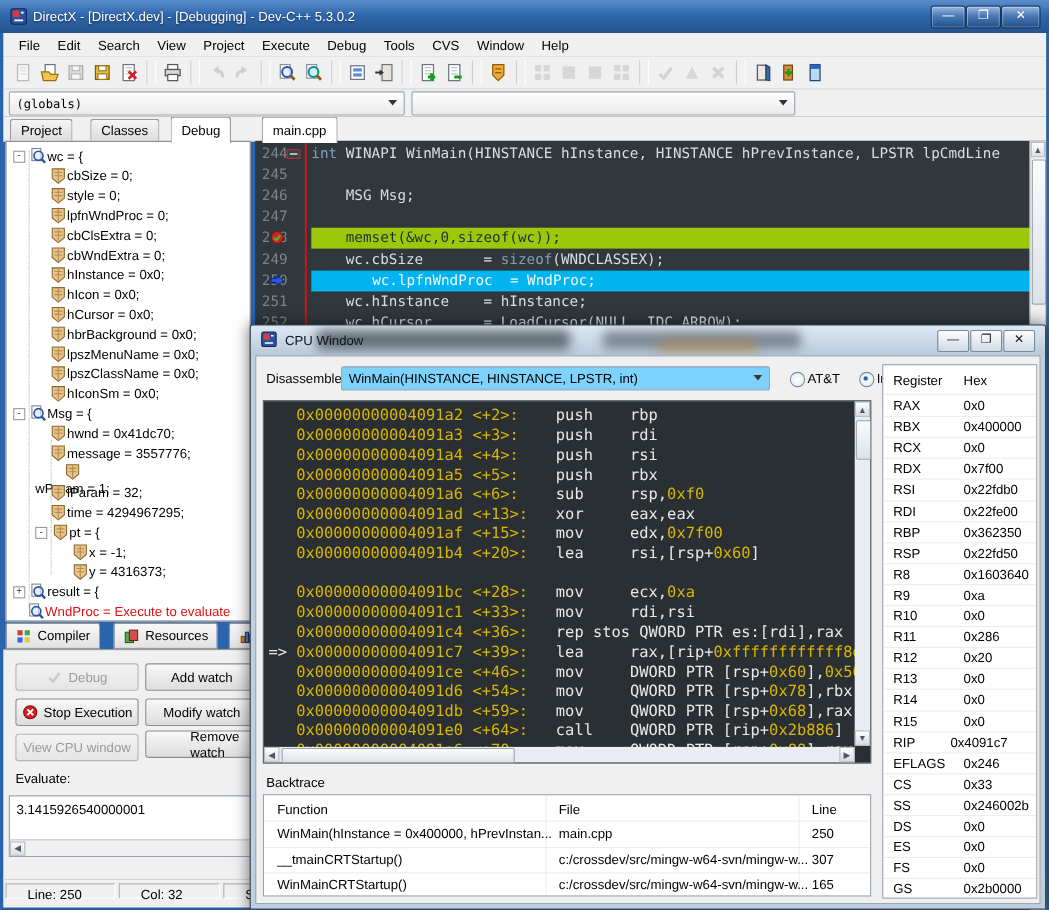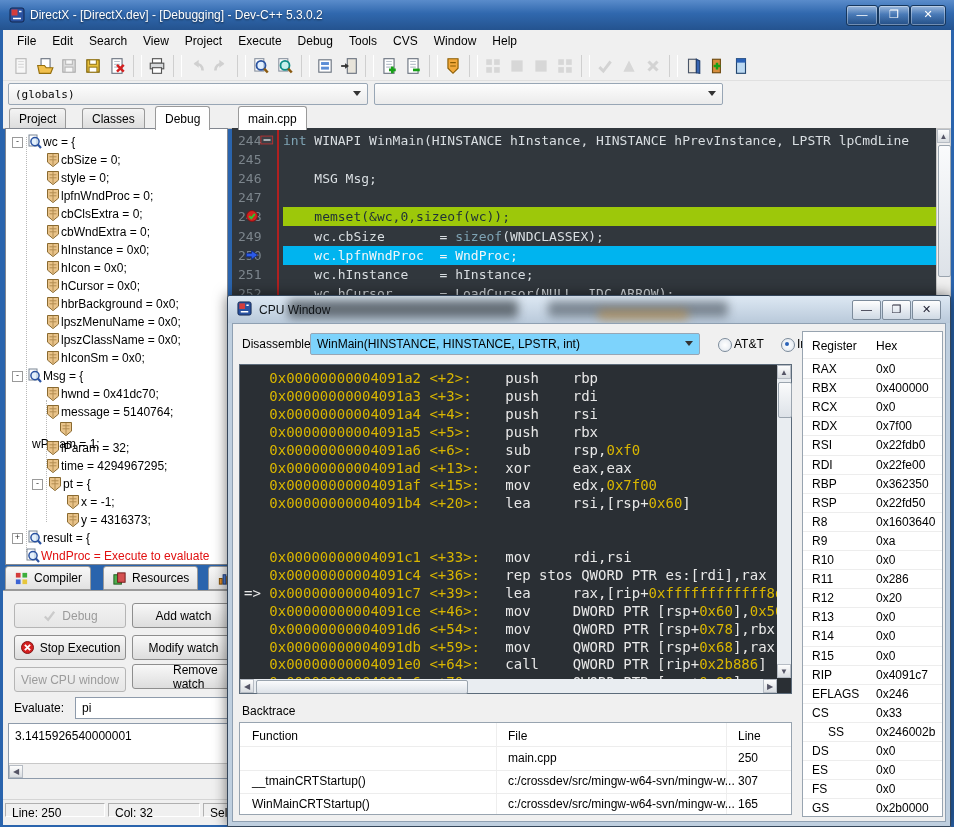--- a/index.html
+++ b/index.html
@@ -44,21 +44,21 @@
   
   .sb{background:#f0f0f0;border:1px solid #c8c8c8;box-sizing:border-box;}
   .sb-btn{position:absolute;background:linear-gradient(#fdfdfd,#d9dde1);border:1px solid #b6bcc4;box-sizing:border-box;color:#556;display:flex;align-items:center;justify-content:center;font-size:8px;}
   .sb-thumb{position:absolute;background:linear-gradient(#fafbfc,#dde2e8);border:1px solid #9aa4ae;border-radius:2px;}
   
   .btab{position:absolute;top:566px;height:24px;background:linear-gradient(#f8f8f8,#e2e2e2);border:1px solid #9a9a9a;border-radius:3px 3px 0 0;display:flex;align-items:center;padding:0 8px;gap:5px;box-sizing:border-box;}
   .dbtn{position:absolute;height:25px;background:linear-gradient(#f8f8f8,#dddddd);border:1px solid #8e8e8e;border-radius:3px;display:flex;align-items:center;justify-content:center;gap:5px;box-sizing:border-box;}
   .dbtn.dis{color:#9b9b9b;background:linear-gradient(#f2f2f2,#e6e6e6);border-color:#b5b5b5;}
   .field{background:#fff;border:1px solid #8e9bab;box-sizing:border-box;}
   .statusbar{left:3px;top:799px;right:3px;height:25px;background:#f0f0f0;border-top:1px solid #d5d5d5;}
-  .sseg{position:absolute;top:3px;height:14px;border:1px solid #b0b0b0;border-right-color:#fff;border-bottom-color:#fff;padding:2px 6px;box-sizing:border-box;}
+  .sseg{position:absolute;top:3px;height:14px;border:1px solid #b0b0b0;border-right-color:#fff;border-bottom-color:#fff;padding:2px 19px;box-sizing:border-box;}
   
   .cpu{left:227px;top:295px;width:724px;height:532px;background:#bfcfdf;border:1px solid #35465a;border-radius:3px 3px 0 0;box-shadow:0 0 14px rgba(0,0,0,.55);overflow:hidden;box-sizing:border-box;}
   .cpu-title{position:absolute;left:0;top:0;right:0;height:27px;overflow:hidden;}
   .blob{position:absolute;filter:blur(5px);border-radius:4px;}
   .cpu-body{position:absolute;left:4px;top:27px;right:4px;bottom:4px;background:#f0f0f0;border:1px solid #8fa0b2;box-sizing:border-box;}
   .cbtn{position:absolute;top:4px;width:27px;height:18px;background:linear-gradient(#fefefe,#cfd9e4);border:1px solid #7c8b9b;border-radius:2px;text-align:center;line-height:16px;font-size:11px;color:#223;}
   .radio{position:absolute;width:12px;height:12px;border:1px solid #7c8b9b;border-radius:50%;background:radial-gradient(#fff,#dfe6ee);}
   .radio .dot{position:absolute;left:3px;top:3px;width:4px;height:4px;border-radius:50%;background:#2a62b8;}
   .asmbox{position:absolute;background:#2a2f34;border:1px solid #5c6b7a;box-sizing:border-box;overflow:hidden;}
   .aline{position:absolute;left:4px;white-space:pre;font-size:14px;line-height:18px;color:#e8e8e8;}
@@ -355,21 +355,21 @@
           <path d="M4.8 8.2l2.4 2.4 4-5" fill="none" stroke="#2ec62e" stroke-width="2.2"></path>
         </svg></span>
       <div class="eline ecode" style="top: 79.4px;"><span class="tk-d">    memset(&amp;wc,0,sizeof(wc));</span></div>
       <div class="eline lnum" style="top: 98.5px;">249</div>
       <div class="eline ecode" style="top: 98.5px;"><span class="tk-p">    wc.cbSize       = </span><span class="tk-k">sizeof</span><span class="tk-p">(WNDCLASSEX);</span></div>
       <div class="abs hl-cyan" style="left: 51px; right: 0px; top: 117.6px; height: 19px;"></div>
       <div class="eline lnum" style="top: 117.6px;">250</div>
       <span class="abs" style="top: 119.6px; left: 13px;"><svg width="14" height="14" viewBox="0 0 16 16">
           <path d="M1.5 6h6V3l7 5-7 5v-3h-6z" fill="#2b5ae8" stroke="#122b80"></path>
         </svg></span>
-      <div class="eline ecode" style="top: 117.6px;"><span class="tk-c">    wc.lpfnWndProc  = WndProc;</span></div>
+      <div class="eline ecode" style="top: 117.6px; padding-left: 24px;"><span class="tk-c">    wc.lpfnWndProc  = WndProc;</span></div>
       <div class="eline lnum" style="top: 136.7px;">251</div>
       <div class="eline ecode" style="top: 136.7px;"><span class="tk-p">    wc.hInstance    = hInstance;</span></div>
       <div class="eline lnum" style="top: 155.8px;">252</div>
       <div class="eline ecode" style="top: 155.8px;"><span class="tk-p">    wc.hCursor      = LoadCursor(NULL, IDC_ARROW);</span></div>
     </div>
 
   <div class="abs sb" style="left:936px;top:128px;width:15px;height:699px;">
     <div class="sb-btn" style="left:0;top:0;width:13px;height:14px;">▲</div>
     <div class="sb-thumb" style="left:1px;top:16px;width:11px;height:130px;"></div>
   </div>
@@ -530,21 +530,21 @@
         <span>hwnd = 0x41dc70;</span>
       </div>
       <div class="trow" style="top: 274px; left: 26px;">
         <span style="width: 13px; flex: 0 0 auto;"></span>
         <span style="display: inline-flex;">
           <svg width="16" height="16" viewBox="0 0 16 16">
             <path d="M2.5 1.5h11v8.6L8 14.6 2.5 10.1z" fill="#e9c389" stroke="#8a6a30"></path>
             <path d="M4.5 4.8h7M4.5 7.8h7M8 2v11" stroke="#b28c50"></path>
           </svg>
         </span>
-        <span>message = 5140764;</span>
+        <span>message = 3557776;</span>
       </div>
       <div class="trow" style="top: 292px; left: 26px; flex-direction: column;">
         <span style="width: 13px; flex: 0 0 auto;"></span>
         <span style="display: inline-flex;">
           <svg width="16" height="16" viewBox="0 0 16 16">
             <path d="M2.5 1.5h11v8.6L8 14.6 2.5 10.1z" fill="#e9c389" stroke="#8a6a30"></path>
             <path d="M4.5 4.8h7M4.5 7.8h7M8 2v11" stroke="#b28c50"></path>
           </svg>
         </span>
         <span>wParam = 1;</span>
@@ -651,23 +651,20 @@
             <rect x="6.5" y="4" width="3" height="10" fill="#4e7ed0" stroke="#1d3a7a"></rect>
             <rect x="10.5" y="6" width="3" height="8" fill="#e08a2a" stroke="#7a4a00"></rect>
           </svg>
         </span>
         <span>Co</span>
       </div>
     </div>
 
   <div class="abs" style="left:3px;top:590px;width:225px;height:209px;background:#f0f0f0;border-top:1px solid #9a9a9a;" id="dbgpanel">
     <span class="abs" style="left:11px;top:110px;">Evaluate:</span>
-    <div class="abs field" style="left:72px;top:106px;width:160px;height:22px;padding:3px 6px;">
-      <span>pi</span>
-    </div>
     <div class="abs field" style="left:5px;top:132px;width:227px;height:56px;">
       <span class="abs" style="left:6px;top:5px;">3.1415926540000001</span>
       <div class="abs sb" style="left:0;bottom:0;width:225px;height:15px;border-left:none;border-right:none;border-bottom:none;">
         <div class="sb-btn" style="left:0;top:1px;width:14px;height:13px;">◀</div>
       </div>
     </div>
   <div class="dbtn dis" style="left: 11px; top: 12px; width: 112px;">
         <span class="disabled-ic" style="display: inline-flex;">
           <svg width="15" height="15" viewBox="0 0 16 16">
             <path d="M3 9l3.5 3.5L13 4" fill="none" stroke="#9aa4ae" stroke-width="2.4"></path>
@@ -732,20 +729,21 @@
       
       <div class="asmbox mono" style="left:6px;top:40px;width:553px;height:330px;" id="asmbox">
           <div class="aline" style="top: 4px;"><span class="wht">   </span><span class="gold">0x00000000004091a2 &lt;+2&gt;:    </span><span class="wht">push    </span><span class="wht">rbp</span></div>
           <div class="aline" style="top: 21.9px;"><span class="wht">   </span><span class="gold">0x00000000004091a3 &lt;+3&gt;:    </span><span class="wht">push    </span><span class="wht">rdi</span></div>
           <div class="aline" style="top: 39.8px;"><span class="wht">   </span><span class="gold">0x00000000004091a4 &lt;+4&gt;:    </span><span class="wht">push    </span><span class="wht">rsi</span></div>
           <div class="aline" style="top: 57.7px;"><span class="wht">   </span><span class="gold">0x00000000004091a5 &lt;+5&gt;:    </span><span class="wht">push    </span><span class="wht">rbx</span></div>
           <div class="aline" style="top: 75.6px;"><span class="wht">   </span><span class="gold">0x00000000004091a6 &lt;+6&gt;:    </span><span class="wht">sub     </span><span class="wht">rsp,</span><span class="gold">0xf0</span></div>
           <div class="aline" style="top: 93.5px;"><span class="wht">   </span><span class="gold">0x00000000004091ad &lt;+13&gt;:   </span><span class="wht">xor     </span><span class="wht">eax,eax</span></div>
           <div class="aline" style="top: 111.4px;"><span class="wht">   </span><span class="gold">0x00000000004091af &lt;+15&gt;:   </span><span class="wht">mov     </span><span class="wht">edx,</span><span class="gold">0x7f00</span></div>
           <div class="aline" style="top: 129.3px;"><span class="wht">   </span><span class="gold">0x00000000004091b4 &lt;+20&gt;:   </span><span class="wht">lea     </span><span class="wht">rsi,[rsp+</span><span class="gold">0x60</span><span class="wht">]</span></div>
+          <div class="aline" style="top: 165.1px;"><span class="wht">   </span><span class="gold">0x00000000004091bc &lt;+28&gt;:   </span><span class="wht">mov     </span><span class="wht">ecx,</span><span class="gold">0xa</span></div>
           <div class="aline" style="top: 183px;"><span class="wht">   </span><span class="gold">0x00000000004091c1 &lt;+33&gt;:   </span><span class="wht">mov     </span><span class="wht">rdi,rsi</span></div>
           <div class="aline" style="top: 200.9px;"><span class="wht">   </span><span class="gold">0x00000000004091c4 &lt;+36&gt;:   </span><span class="wht">rep stos </span><span class="wht">QWORD PTR es:[rdi],rax</span></div>
           <div class="aline" style="top: 218.8px;"><span class="wht">=&gt; </span><span class="gold">0x00000000004091c7 &lt;+39&gt;:   </span><span class="wht">lea     </span><span class="wht">rax,[rip+</span><span class="gold">0xffffffffffff8d2</span></div>
           <div class="aline" style="top: 236.7px;"><span class="wht">   </span><span class="gold">0x00000000004091ce &lt;+46&gt;:   </span><span class="wht">mov     </span><span class="wht">DWORD PTR [rsp+</span><span class="gold">0x60</span><span class="wht">],</span><span class="gold">0x50</span></div>
           <div class="aline" style="top: 254.6px;"><span class="wht">   </span><span class="gold">0x00000000004091d6 &lt;+54&gt;:   </span><span class="wht">mov     </span><span class="wht">QWORD PTR [rsp+</span><span class="gold">0x78</span><span class="wht">],rbx</span></div>
           <div class="aline" style="top: 272.5px;"><span class="wht">   </span><span class="gold">0x00000000004091db &lt;+59&gt;:   </span><span class="wht">mov     </span><span class="wht">QWORD PTR [rsp+</span><span class="gold">0x68</span><span class="wht">],rax</span></div>
           <div class="aline" style="top: 290.4px;"><span class="wht">   </span><span class="gold">0x00000000004091e0 &lt;+64&gt;:   </span><span class="wht">call    </span><span class="wht">QWORD PTR [rip+</span><span class="gold">0x2b886</span><span class="wht">]</span></div>
           <div class="aline" style="top: 308.3px;"><span class="wht">   </span><span class="gold">0x00000000004091e6 &lt;+70&gt;:   </span><span class="wht">mov     </span><span class="wht">QWORD PTR [rsp+</span><span class="gold">0x88</span><span class="wht">],rax</span></div>
         </div>
       <div class="abs sb" style="left:544px;top:41px;width:14px;height:313px;border:none;background:#e9edf1;">
@@ -806,29 +804,29 @@
           <div class="abs" style="left: 9px; top: 278.3px;">R13</div>
           <div class="abs" style="left: 73px; top: 278.3px;">0x0</div>
           <div class="rowline" style="top: 294.4px;"></div>
           <div class="abs" style="left: 9px; top: 297.4px;">R14</div>
           <div class="abs" style="left: 73px; top: 297.4px;">0x0</div>
           <div class="rowline" style="top: 313.5px;"></div>
           <div class="abs" style="left: 9px; top: 316.5px;">R15</div>
           <div class="abs" style="left: 73px; top: 316.5px;">0x0</div>
           <div class="rowline" style="top: 332.6px;"></div>
           <div class="abs" style="left: 9px; top: 335.6px;">RIP</div>
-          <div class="abs" style="left: 73px; top: 335.6px;">0x4091c7</div>
+          <div class="abs" style="left: 61px; top: 335.6px;">0x4091c7</div>
           <div class="rowline" style="top: 351.7px;"></div>
           <div class="abs" style="left: 9px; top: 354.7px;">EFLAGS</div>
           <div class="abs" style="left: 73px; top: 354.7px;">0x246</div>
           <div class="rowline" style="top: 370.8px;"></div>
           <div class="abs" style="left: 9px; top: 373.8px;">CS</div>
           <div class="abs" style="left: 73px; top: 373.8px;">0x33</div>
           <div class="rowline" style="top: 389.9px;"></div>
-          <div class="abs" style="left: 9px; top: 392.9px; margin-left: 16px;">SS</div>
+          <div class="abs" style="left: 9px; top: 392.9px;">SS</div>
           <div class="abs" style="left: 73px; top: 392.9px;">0x246002b</div>
           <div class="rowline" style="top: 409px;"></div>
           <div class="abs" style="left: 9px; top: 412px;">DS</div>
           <div class="abs" style="left: 73px; top: 412px;">0x0</div>
           <div class="rowline" style="top: 428.1px;"></div>
           <div class="abs" style="left: 9px; top: 431.1px;">ES</div>
           <div class="abs" style="left: 73px; top: 431.1px;">0x0</div>
           <div class="rowline" style="top: 447.2px;"></div>
           <div class="abs" style="left: 9px; top: 450.2px;">FS</div>
           <div class="abs" style="left: 73px; top: 450.2px;">0x0</div>
@@ -839,20 +837,21 @@
 
       
       <span class="abs" style="left:9px;top:380px;">Backtrace</span>
       <div class="paneltable" style="left:6px;top:398px;width:553px;height:93px;" id="bttable">
           <div class="hdrcell" style="left: 12px; top: 6px;">Function</div>
           <div class="hdrcell" style="left: 268px; top: 6px;">File</div>
           <div class="hdrcell" style="left: 498px; top: 6px;">Line</div>
           <div class="rowline" style="top: 23px;"></div>
           <div class="abs" style="left: 256px; top: 0px; bottom: 0px; border-left: 1px solid rgb(238, 238, 238);"></div>
           <div class="abs" style="left: 486px; top: 0px; bottom: 0px; border-left: 1px solid rgb(238, 238, 238);"></div>
+          <div class="abs" style="left: 12px; top: 28px; white-space: nowrap;">WinMain(hInstance = 0x400000, hPrevInstan...</div>
           <div class="abs" style="left: 268px; top: 28px; white-space: nowrap;">main.cpp</div>
           <div class="abs" style="left: 498px; top: 28px; white-space: nowrap;">250</div>
           <div class="rowline" style="top: 47px;"></div>
           <div class="abs" style="left: 12px; top: 51px; white-space: nowrap;">__tmainCRTStartup()</div>
           <div class="abs" style="left: 268px; top: 51px; white-space: nowrap;">c:/crossdev/src/mingw-w64-svn/mingw-w...</div>
           <div class="abs" style="left: 498px; top: 51px; white-space: nowrap;">307</div>
           <div class="rowline" style="top: 70px;"></div>
           <div class="abs" style="left: 12px; top: 74px; white-space: nowrap;">WinMainCRTStartup()</div>
           <div class="abs" style="left: 268px; top: 74px; white-space: nowrap;">c:/crossdev/src/mingw-w64-svn/mingw-w...</div>
           <div class="abs" style="left: 498px; top: 74px; white-space: nowrap;">165</div>

